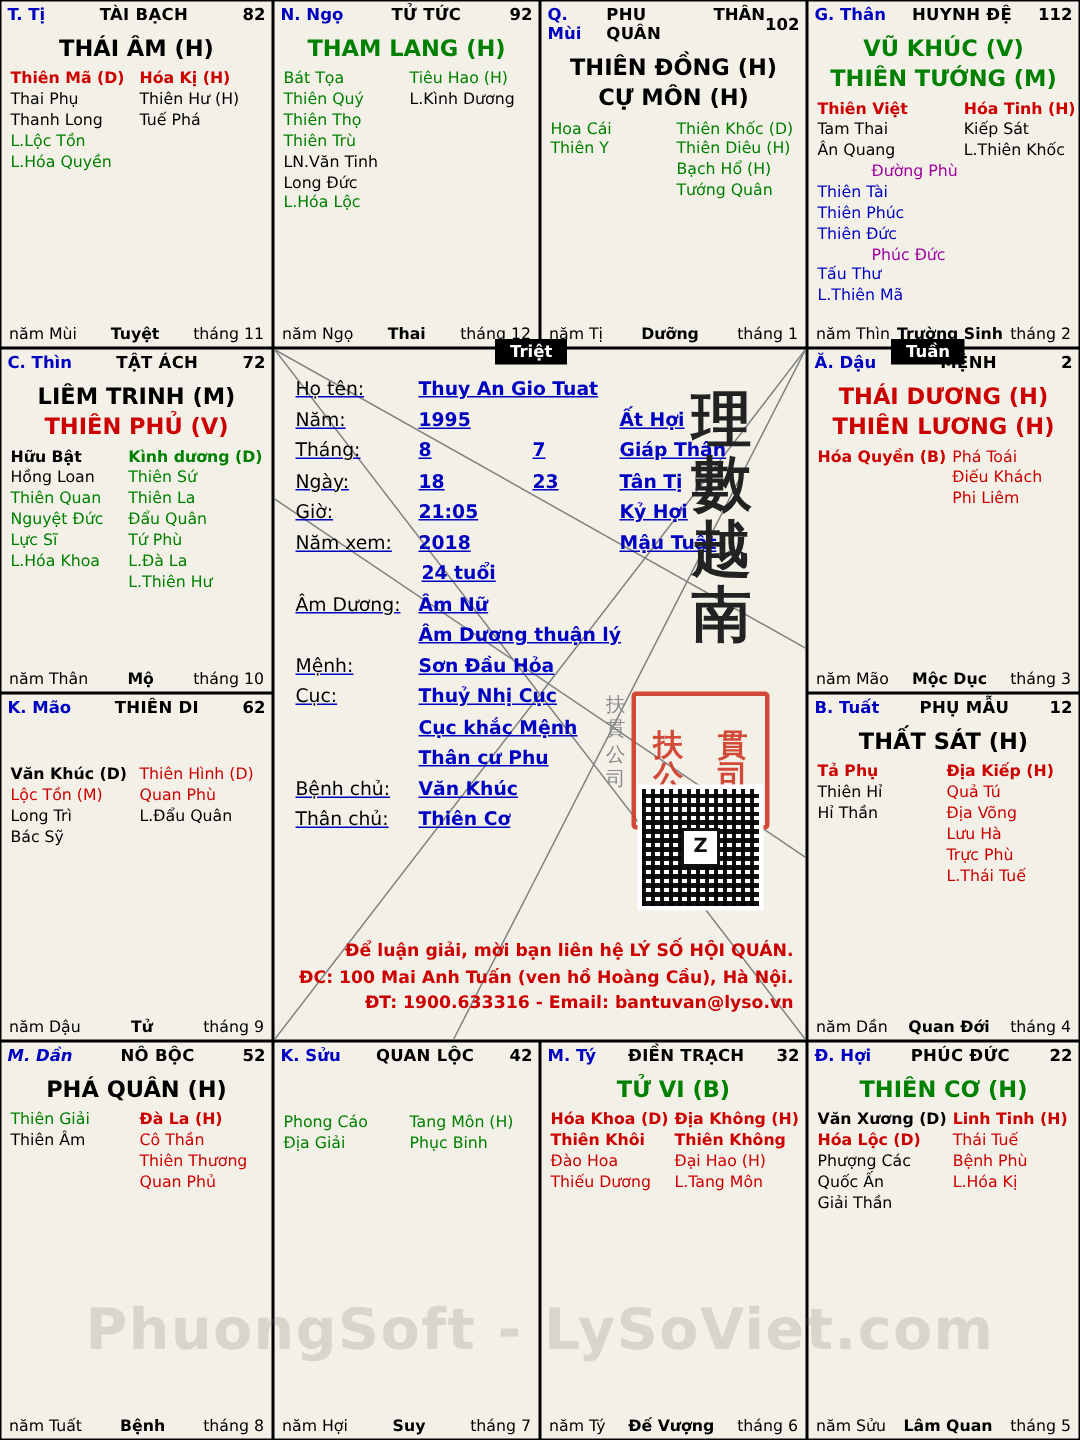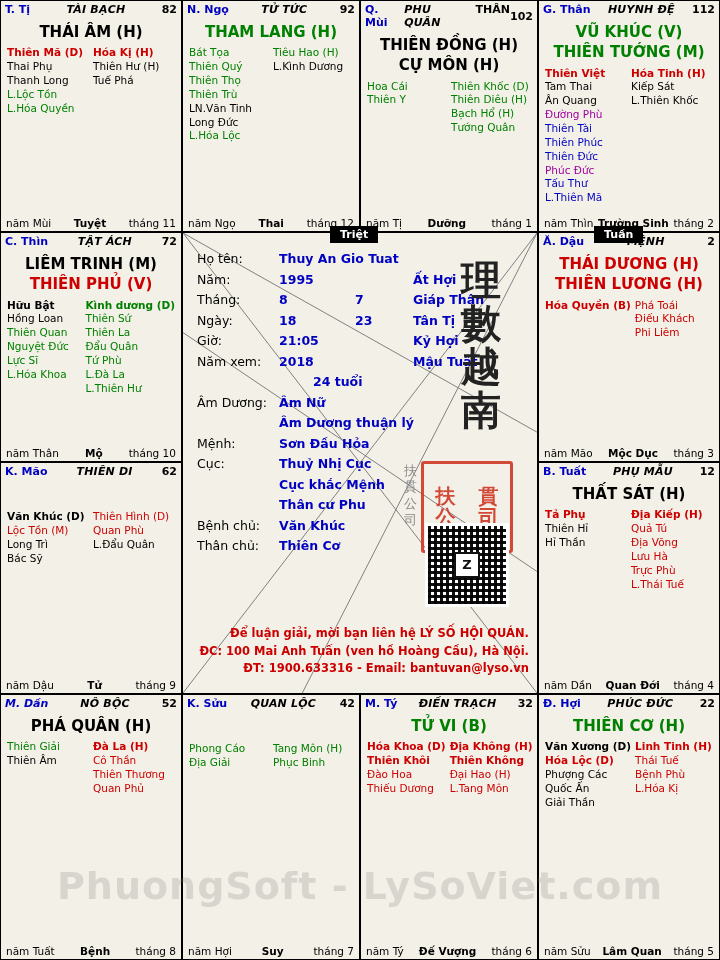--- a/index.html
+++ b/index.html
@@ -31,21 +31,21 @@
     grid-row:2 / span 2;
     background:#f3f0e7;
   }
   
   .pal-head{
     display:flex;justify-content:space-between;align-items:center;
     padding:2px 4px 0 4px;
     font-size:11px;font-weight:bold;
   }
   .pal-head .chi{color:#0000c0;}
-  .pal-head .cung{color:#000;letter-spacing:0.2px;font-style:italic;}
+  .pal-head .cung{color:#000;letter-spacing:0.2px;}
   .pal-head .num{color:#000;font-weight:bold;}
   
   .mainstars{
     text-align:center;
     margin-top:6px;
     line-height:1.35;
   }
   .mainstars div{font-weight:bold;font-size:15px;}
   .ms-black{color:#000;}
   .ms-green{color:#008000;}
@@ -55,21 +55,21 @@
     display:flex;
     padding:4px 6px 0 6px;
     gap:4px;
   }
   .starcol{flex:1;line-height:1.32;font-size:10.5px;}
   .starcol div{white-space:nowrap;}
   .s-black{color:#000;}
   .s-red{color:#cc0000;}
   .s-green{color:#008000;}
   .s-blue{color:#0000c0;}
-  .s-purple{color:#a000a0;}
+  .s-purple{color:#a000a0;margin-left:36px;}
   .s-bold{font-weight:bold;}
   
   .pal-foot{
     position:absolute;left:0;right:0;bottom:2px;
     display:flex;justify-content:space-between;align-items:center;
     padding:0 5px;
     font-size:10.5px;
   }
   .pal-foot .f-left{color:#000;}
   .pal-foot .f-mid{font-weight:bold;color:#000;}
@@ -77,21 +77,21 @@
   
   .center-inner{
     position:relative;width:100%;height:100%;
   }
   .diag{position:absolute;left:0;top:0;width:100%;height:100%;}
   .info{
     position:absolute;left:14px;top:20px;
     font-size:12.5px;color:#0000c0;
     line-height:1.0;
   }
-  .irow{display:flex;margin-bottom:8px;align-items:center;}
+  .irow{display:flex;margin-bottom:8px;align-items:center;text-decoration:underline;}
   .ilabel{width:82px;color:#000;font-weight:normal;}
   .ival{color:#0000c0;font-weight:bold;}
   .ival2{color:#0000c0;font-weight:bold;margin-left:18px;}
   .ival3{color:#0000c0;font-weight:bold;margin-left:18px;}
   .contact{
     position:absolute;left:14px;bottom:16px;right:8px;
     color:#cc0000;font-weight:bold;font-size:11.5px;line-height:1.5;
     text-align:right;
   }
   .cn{
@@ -544,21 +544,21 @@
             <span class="ival2" style="display: inline-block; min-width: 40px;"></span>
             <span class="ival3">Kỷ Hợi</span>
           </div>
           <div class="irow">
             <span class="ilabel">Năm xem:</span>
             <span class="ival" style="display: inline-block; min-width: 58px;">2018</span>
             <span class="ival2" style="display: inline-block; min-width: 40px;"></span>
             <span class="ival3">Mậu Tuất</span>
           </div>
           <div class="irow">
-            <span class="ival" style="margin-left: 116px;">24 tuổi</span>
+            <span class="ival" style="margin-left: 84px;">24 tuổi</span>
           </div>
           <div class="irow">
             <span class="ilabel">Âm Dương:</span>
             <span class="ival">Âm Nữ</span>
           </div>
           <div class="irow">
             <span class="ilabel"></span>
             <span class="ival">Âm Dương thuận lý</span>
           </div>
           <div class="irow">

